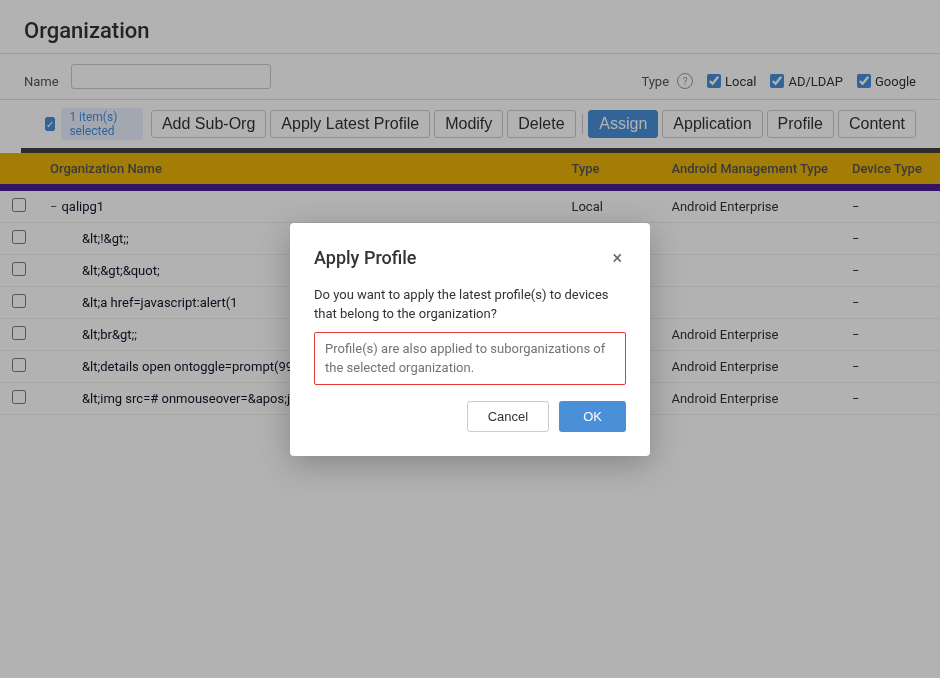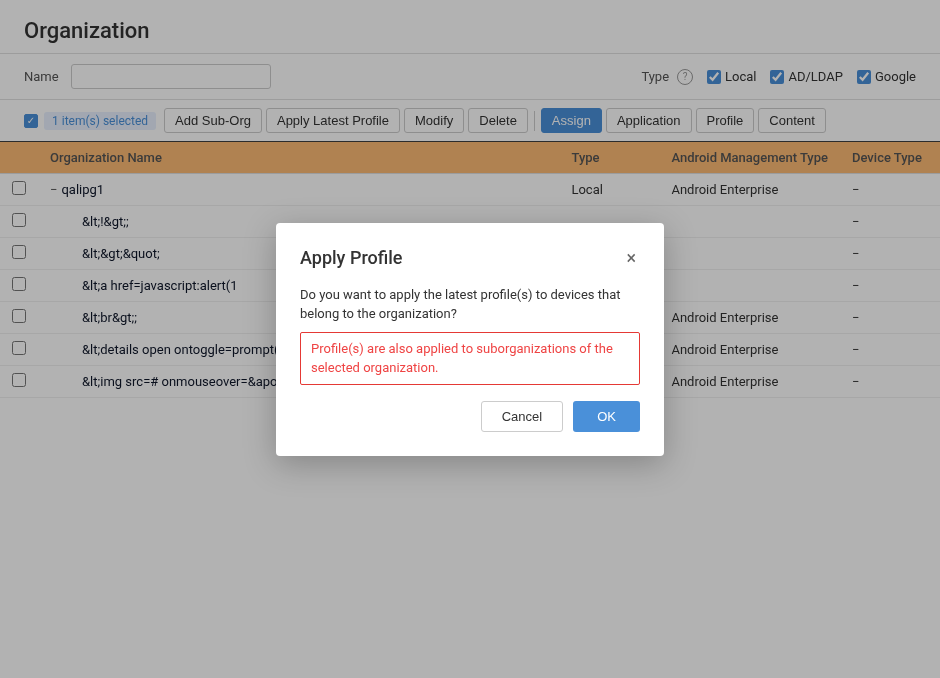--- a/index.html
+++ b/index.html
@@ -27,21 +27,21 @@
     }
     .page-title {
       font-size: 22px;
       font-weight: 500;
       color: #333;
     }
 
     
     .filter-row {
       display: flex;
-      align-items: center;
+      align-items: flex-end;
       padding: 10px 24px;
       gap: 12px;
       border-bottom: 1px solid #e0e0e0;
     }
     .filter-label {
       font-size: 13px;
       color: #555;
     }
     .filter-input {
       border: 1px solid #ccc;
@@ -90,21 +90,22 @@
       margin-left: 4px;
     }
 
     
     .toolbar {
       display: flex;
       align-items: center;
       padding: 8px 24px;
       gap: 4px;
       background: #fff;
-      border-bottom: 1px solid #404040;
+      border-bottom: 5px solid #404040;
+      margin-left: 21px;
     }
     .toolbar-selected {
       display: flex;
       align-items: center;
       gap: 6px;
       margin-right: 4px;
     }
     .selected-checkbox {
       width: 14px;
       height: 14px;
@@ -125,21 +126,21 @@
       color: #4a90d9;
       font-size: 12px;
       padding: 2px 8px;
       border-radius: 3px;
     }
     .toolbar-btn {
       padding: 4px 10px;
       border: 1px solid #ccc;
       background: #fff;
       border-radius: 3px;
-      font-size: 13px;
+      font-size: 16px;
       color: #333;
       cursor: pointer;
       white-space: nowrap;
     }
     .toolbar-btn.active {
       background: #4a90d9;
       color: #fff;
       border-color: #4a90d9;
     }
     .toolbar-divider {
@@ -153,22 +154,22 @@
     .table-container {
       overflow: auto;
       height: calc(678px - 190px);
     }
     table {
       width: 100%;
       border-collapse: collapse;
       font-size: 13px;
     }
     thead tr {
-      background: #fdba74;
-      border-bottom: 1px solid #4c1d95;
+      background: #eab308;
+      border-bottom: 7px solid #4c1d95;
     }
     th {
       padding: 8px 12px;
       text-align: left;
       font-weight: 500;
       color: #555;
       border-bottom: 1px solid #e0e0e0;
       white-space: nowrap;
     }
     td {
@@ -211,21 +212,21 @@
       align-items: center;
       justify-content: center;
       z-index: 100;
     }
 
     
     .modal {
       background: #fff;
       border-radius: 4px;
       box-shadow: 0 8px 32px rgba(0,0,0,0.25);
-      width: 388px;
+      width: 360px;
       padding: 24px;
       position: relative;
     }
     .modal-header {
       display: flex;
       align-items: center;
       justify-content: space-between;
       margin-bottom: 16px;
     }
     .modal-title {
@@ -244,21 +245,21 @@
       font-size: 13px;
       color: #333;
       line-height: 1.5;
       margin-bottom: 12px;
     }
     .modal-highlight-box {
       border: 1.5px solid #e53935;
       border-radius: 2px;
       padding: 6px 10px;
       font-size: 13px;
-      color: #ef4444;
+      color: #737373;
       line-height: 1.5;
       margin-top: 8px;
     }
     .modal-footer {
       display: flex;
       justify-content: flex-end;
       gap: 10px;
       margin-top: 16px;
     }
     .btn-cancel {

